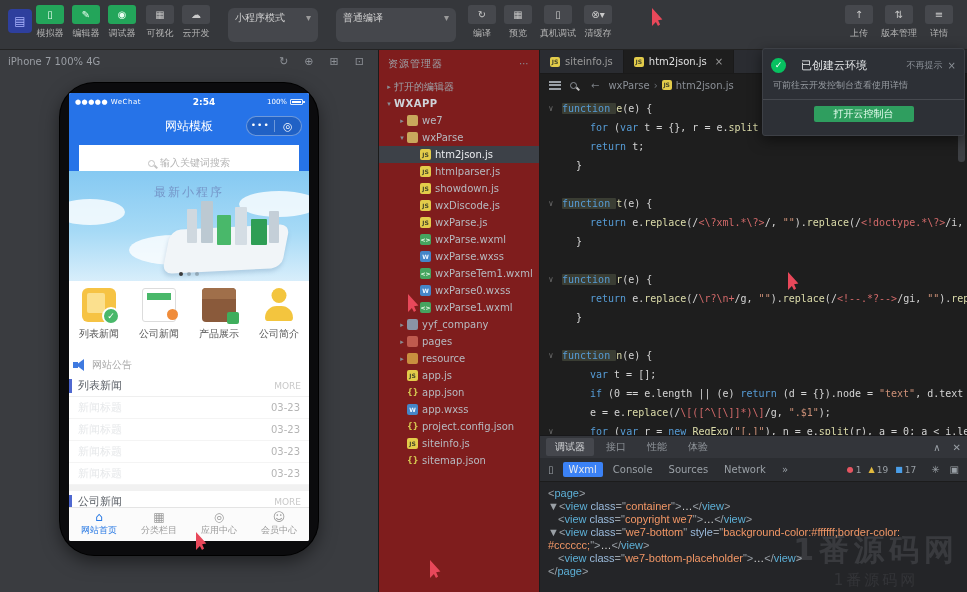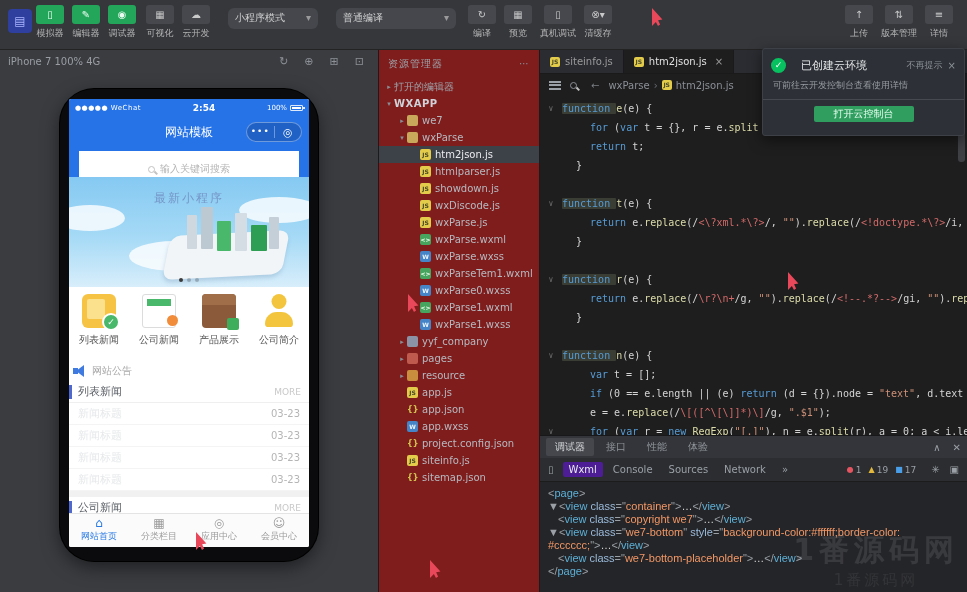--- a/index.html
+++ b/index.html
@@ -12,32 +12,32 @@
   .tb-group{position:absolute;top:5px;display:flex;gap:8px}
   #tb-toggles{left:36px}
   #tb-tools{left:146px}
   #tb-actions{left:468px}
   #tb-right{right:14px}
   .tb-item{text-align:center;cursor:pointer}
   .tb-btn{display:block;width:28px;height:19px;margin:0 auto 3px;border-radius:3px;font-size:10px;line-height:19px;color:#d9d9d9}
   .tb-btn.green{background:#23a55a;color:#eafff2}
   .tb-btn.gray{background:#46484d;color:#c9c9c9}
   .tb-label{font-size:9px;color:#b2b2b2;white-space:nowrap}
-  .dd{position:absolute;top:8px;height:21px;background:#45474c;border-radius:6px;color:#cfcfcf;font-size:10px;line-height:19px;padding:0 7px;display:flex;justify-content:space-between;cursor:pointer}
+  .dd{position:absolute;top:8px;height:34px;background:#45474c;border-radius:6px;color:#cfcfcf;font-size:10px;line-height:19px;padding:0 7px;display:flex;justify-content:space-between;cursor:pointer}
   #dd-mode{left:228px;width:90px}
   #dd-compile{left:336px;width:120px}
   .dd .caret{color:#9a9a9a;margin-left:6px}
 
   
   .simulator{position:absolute;left:0;top:50px;width:378px;height:542px;background:#3a3c40}
   .sim-toolbar{position:absolute;left:0;top:0;width:100%;height:26px}
   .sim-device{position:absolute;left:8px;top:6px;font-size:10px;color:#9a9ea4}
   .sim-icons{position:absolute;right:14px;top:5px;display:flex;gap:16px;color:#8d9197;font-size:11px}
   .sim-icons span{cursor:pointer}
-  .phone{position:absolute;left:60px;top:39px;width:258px;height:472px;background:#0b0b0d;border-radius:34px;box-shadow:0 0 0 1px #000,0 6px 18px rgba(0,0,0,.5)}
+  .phone{position:absolute;left:60px;top:33px;width:258px;height:472px;background:#0b0b0d;border-radius:34px;box-shadow:0 0 0 1px #000,0 6px 18px rgba(0,0,0,.5)}
   .screen{position:absolute;left:9px;top:10px;width:240px;height:448px;background:#fff;overflow:hidden;border-radius:2px}
 
   .p-status{height:18px;background:#2673e8;color:#fff;display:flex;align-items:center;padding:0 6px;font-size:7px}
   .p-carrier{white-space:nowrap;letter-spacing:.5px}
   .p-time{flex:1;text-align:center;font-size:9px;font-weight:bold}
   .p-batt-label{font-size:7px}
   .batt{width:13px;height:6px;border:1px solid rgba(255,255,255,.85);border-radius:1px;margin-left:3px;position:relative}
   .batt::before{content:"";position:absolute;inset:1px;background:#fff}
   .batt::after{content:"";position:absolute;right:-3px;top:1px;width:2px;height:2px;background:rgba(255,255,255,.85)}
 
@@ -155,21 +155,21 @@
   
   .devtools{position:absolute;left:540px;top:435px;width:427px;height:157px;background:#242528;border-top:1px solid #18181a}
   .dt-head{height:22px;background:#33353a;display:flex;align-items:center;padding:0 6px;gap:3px}
   .dt-tab{padding:0 9px;height:18px;line-height:18px;font-size:10px;color:#8f949a;border-radius:2px;cursor:pointer;white-space:nowrap}
   .dt-tab.active{background:#45474d;color:#d6d8da}
   .dt-head-right{margin-left:auto;display:flex;gap:12px;color:#9aa0a6;font-size:10px}
   .dt-head-right span{cursor:pointer}
   .dt-toolbar{height:24px;background:#2b2d31;border-bottom:1px solid #1c1c1c;display:flex;align-items:center;padding:0 8px;gap:9px;font-size:10px;color:#9aa0a6}
   .device-ico{font-size:10px;cursor:pointer}
   .dt-tool-tab{padding:2px 6px;cursor:pointer;white-space:nowrap}
-  .dt-tool-tab.active{background:#4c1d95;color:#e8eaed;border-radius:2px}
+  .dt-tool-tab.active{background:#3b82f6;color:#e8eaed;border-radius:2px}
   .dt-badges{margin-left:auto;display:flex;gap:7px;align-items:center}
   .bdg{display:flex;align-items:center;gap:2px;color:#9aa0a6;font-size:9px;cursor:pointer}
   .bdg .bg-glyph{font-size:8px}
   .dt-icons{display:flex;gap:10px;margin-left:6px;color:#9aa0a6;font-size:10px}
   .dt-icons span{cursor:pointer}
   .dt-console{padding:5px 0;font-family:Liberation Sans, sans-serif;font-size:11px}
   .wl{min-height:13px;line-height:13px;padding-left:8px;white-space:pre}
   .ck-tag{color:#5db0d7}
   .ck-attr{color:#9bbbdc}
   .ck-val{color:#f29766}
@@ -441,25 +441,20 @@
       </div>
       <div class="tree-row" style="padding-left: 31px;">
         <span class="chev"></span>
         <span class="fi fi-wxss">W</span>
         <span class="flabel">wxParse0.wxss</span>
       </div>
       <div class="tree-row" style="padding-left: 31px;">
         <span class="chev"></span>
         <span class="fi fi-wxml">&lt;&gt;</span>
         <span class="flabel">wxParse1.wxml</span>
-      </div>
-      <div class="tree-row" style="padding-left: 31px;">
-        <span class="chev"></span>
-        <span class="fi fi-wxss">W</span>
-        <span class="flabel">wxParse1.wxss</span>
       </div>
       <div class="tree-row" style="padding-left: 18px;">
         <span class="chev">▸</span>
         <span class="fi fi-folder" style="background: rgb(138, 148, 166);"></span>
         <span class="flabel">yyf_company</span>
       </div>
       <div class="tree-row" style="padding-left: 18px;">
         <span class="chev">▸</span>
         <span class="fi fi-folder" style="background: rgb(191, 90, 78);"></span>
         <span class="flabel">pages</span>

